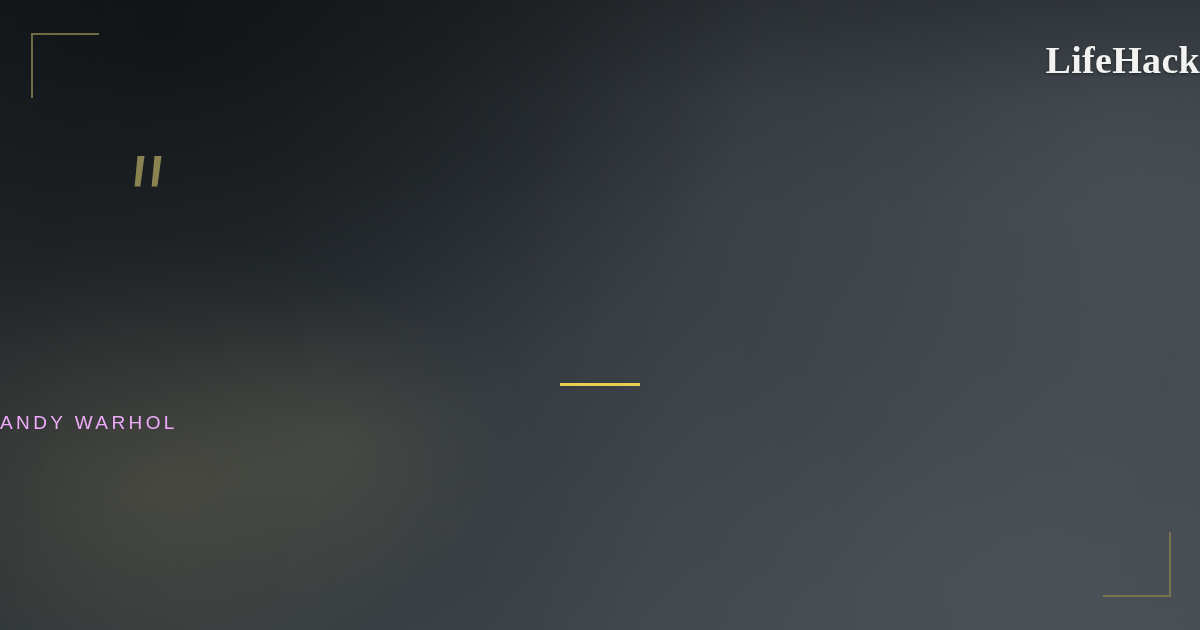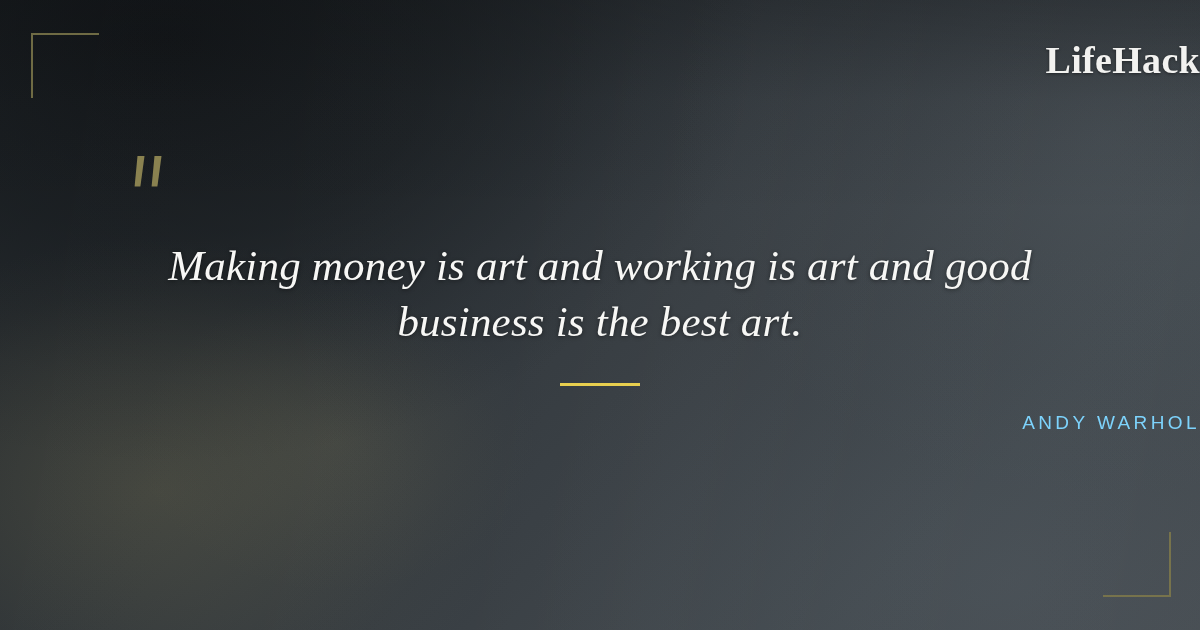--- a/index.html
+++ b/index.html
@@ -159,26 +159,26 @@
     height: 3px;
     background: #e8cf4f;
   }
 
   
   .author {
     position: absolute;
     left: 0;
     top: 412px;
     width: 1200px;
-    text-align: right;
+    text-align: left;
     font-family: "Liberation Sans", sans-serif;
     font-size: 19px;
     font-weight: 400;
     letter-spacing: 3.4px;
-    color: #7dd3fc;
+    color: #f0abfc;
     text-transform: uppercase;
   }
 </style>
 </head>
 <body>
 
 <div id="card">
 
   <div class="bg-layer bg-base"></div>
   <div class="bg-layer bg-vignette-tl"></div>
@@ -194,21 +194,18 @@
 
   <div class="logo">LifeHack</div>
 
   <div class="quote-mark">
     <svg width="46" height="60" viewBox="0 0 46 60" aria-hidden="true">
       <path d="M9.5 6 L16.5 6 L12.4 36.5 L6.6 36.5 Z" fill="#8a8250"></path>
       <path d="M26.5 6 L33.5 6 L29.4 36.5 L23.6 36.5 Z" fill="#8a8250"></path>
     </svg>
   </div>
 
-  <div class="quote-block">
-    <p class="quote-text">Making money is art and working is art and good business is the best art.</p>
-  </div>
 
   <div class="divider"></div>
 
   <div class="author">ANDY WARHOL</div>
 
 </div>
 
 </body></html>

